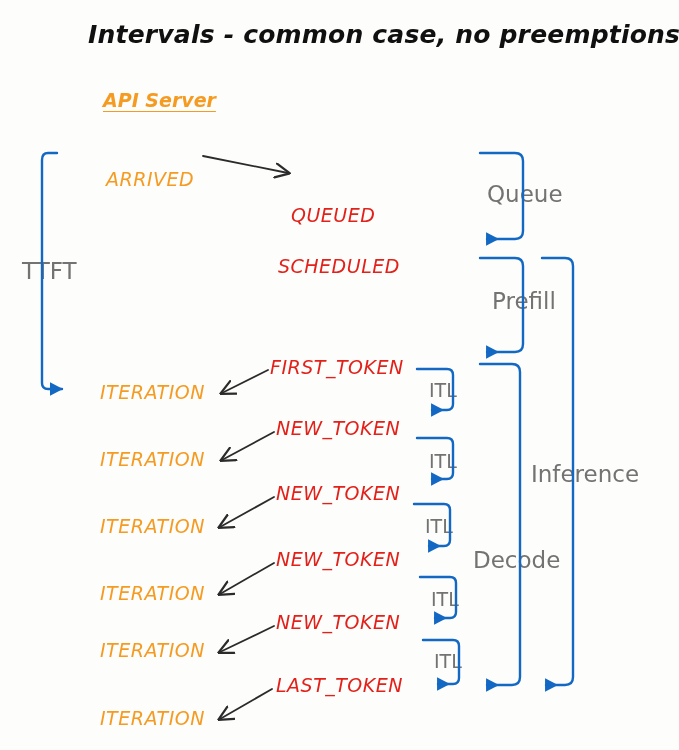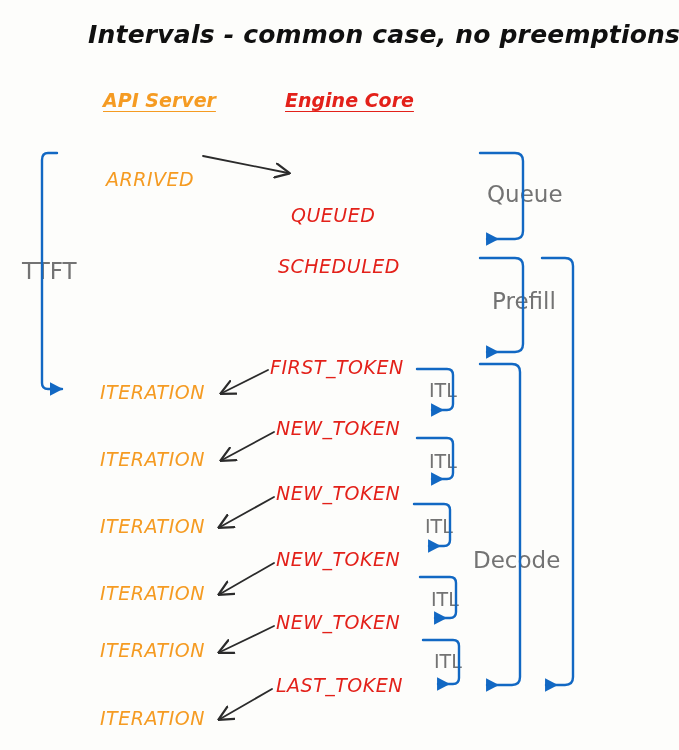--- a/index.html
+++ b/index.html
@@ -48,21 +48,20 @@
   .lbl-itl{font-size:19px;}
 </style>
 </head>
 <body style="background: rgb(253, 253, 251);">
 
 <div id="canvas">
 
   <div class="txt title" style="left:88px;top:20px;">Intervals - common case, no preemptions</div>
 
   <div class="txt hdr api" style="left:103px;top:89px;">API Server</div>
-  <div class="txt hdr eng" style="left:285px;top:89px;">Engine Core</div>
 
   <div class="txt state-api" style="left:106px;top:143px;margin-top:25px;">ARRIVED</div>
 
   <div class="txt state-api" style="left:100px;top:381px;">ITERATION</div>
   <div class="txt state-api" style="left:100px;top:448px;">ITERATION</div>
   <div class="txt state-api" style="left:100px;top:515px;">ITERATION</div>
   <div class="txt state-api" style="left:100px;top:582px;">ITERATION</div>
   <div class="txt state-api" style="left:100px;top:639px;">ITERATION</div>
   <div class="txt state-api" style="left:100px;top:707px;">ITERATION</div>
 
@@ -72,20 +71,21 @@
   <div class="txt state-eng" style="left:276px;top:417px;">NEW_TOKEN</div>
   <div class="txt state-eng" style="left:276px;top:482px;">NEW_TOKEN</div>
   <div class="txt state-eng" style="left:276px;top:548px;">NEW_TOKEN</div>
   <div class="txt state-eng" style="left:276px;top:611px;">NEW_TOKEN</div>
   <div class="txt state-eng" style="left:276px;top:674px;">LAST_TOKEN</div>
 
   <div class="txt blue-lbl lbl-big" style="left:22px;top:258px;">TTFT</div>
   <div class="txt blue-lbl lbl-big" style="left:487px;top:181px;">Queue</div>
   <div class="txt blue-lbl lbl-big" style="left:492px;top:288px;">Prefill</div>
   <div class="txt blue-lbl lbl-big" style="left:473px;top:511px;margin-top:36px;">Decode</div>
+  <div class="txt blue-lbl lbl-big" style="left:531px;top:461px;">Inference</div>
 
   <div class="txt blue-lbl lbl-itl" style="left:429px;top:379px;">ITL</div>
   <div class="txt blue-lbl lbl-itl" style="left:429px;top:450px;">ITL</div>
   <div class="txt blue-lbl lbl-itl" style="left:425px;top:515px;">ITL</div>
   <div class="txt blue-lbl lbl-itl" style="left:431px;top:588px;">ITL</div>
   <div class="txt blue-lbl lbl-itl" style="left:434px;top:650px;">ITL</div>
 
   <svg class="layer" viewBox="0 0 679 750" xmlns="http://www.w3.org/2000/svg">
     <defs>
       <marker id="blk" markerWidth="9" markerHeight="9" refX="7.5" refY="4.5" orient="auto" markerUnits="strokeWidth">

